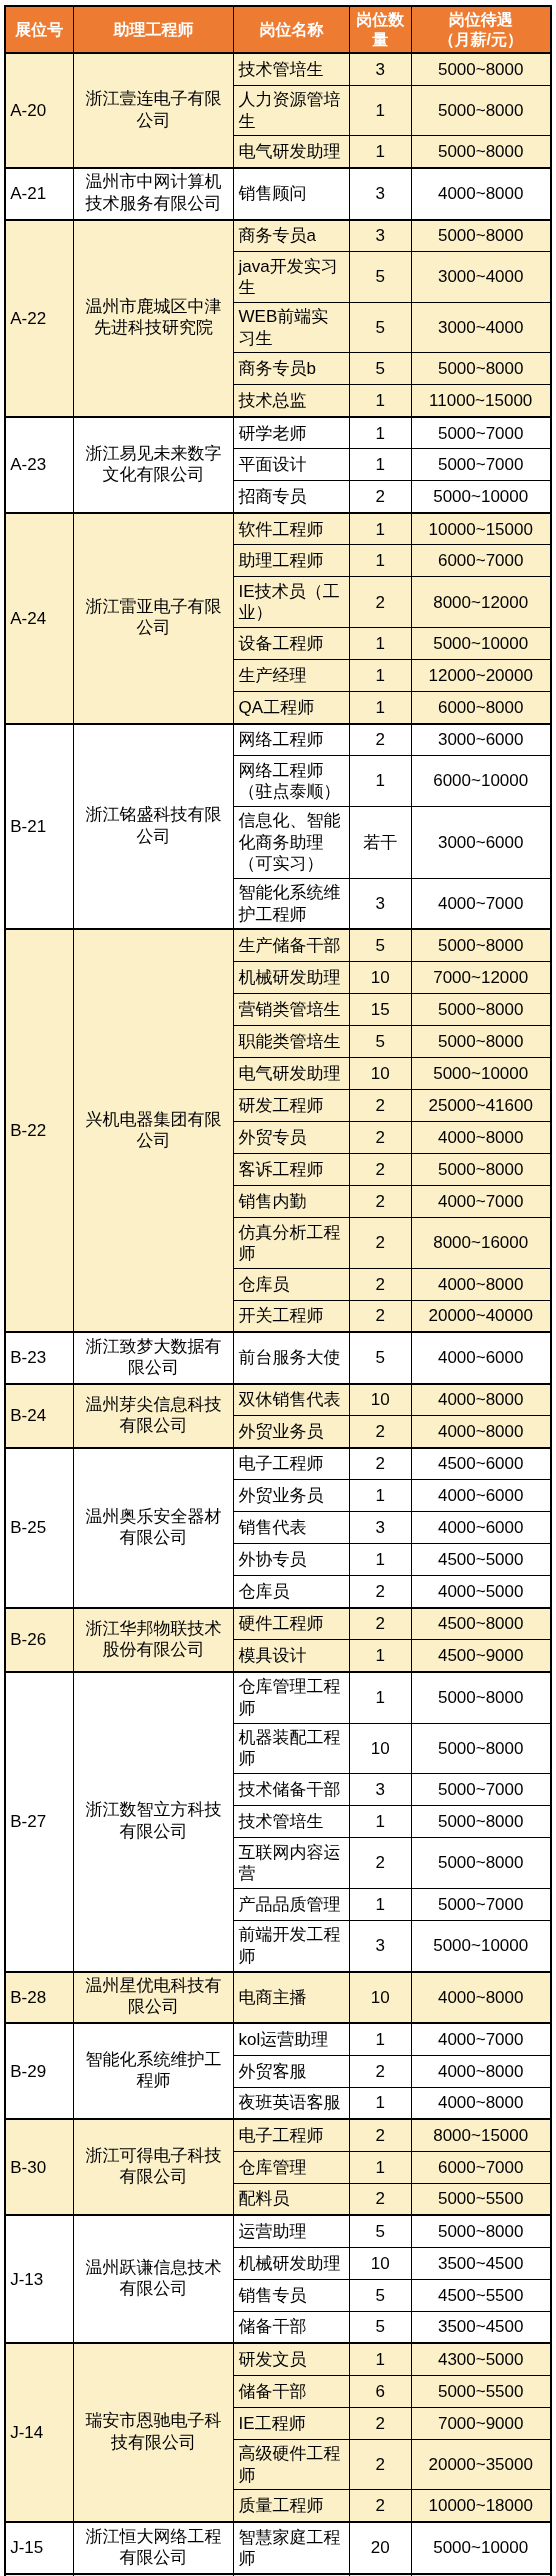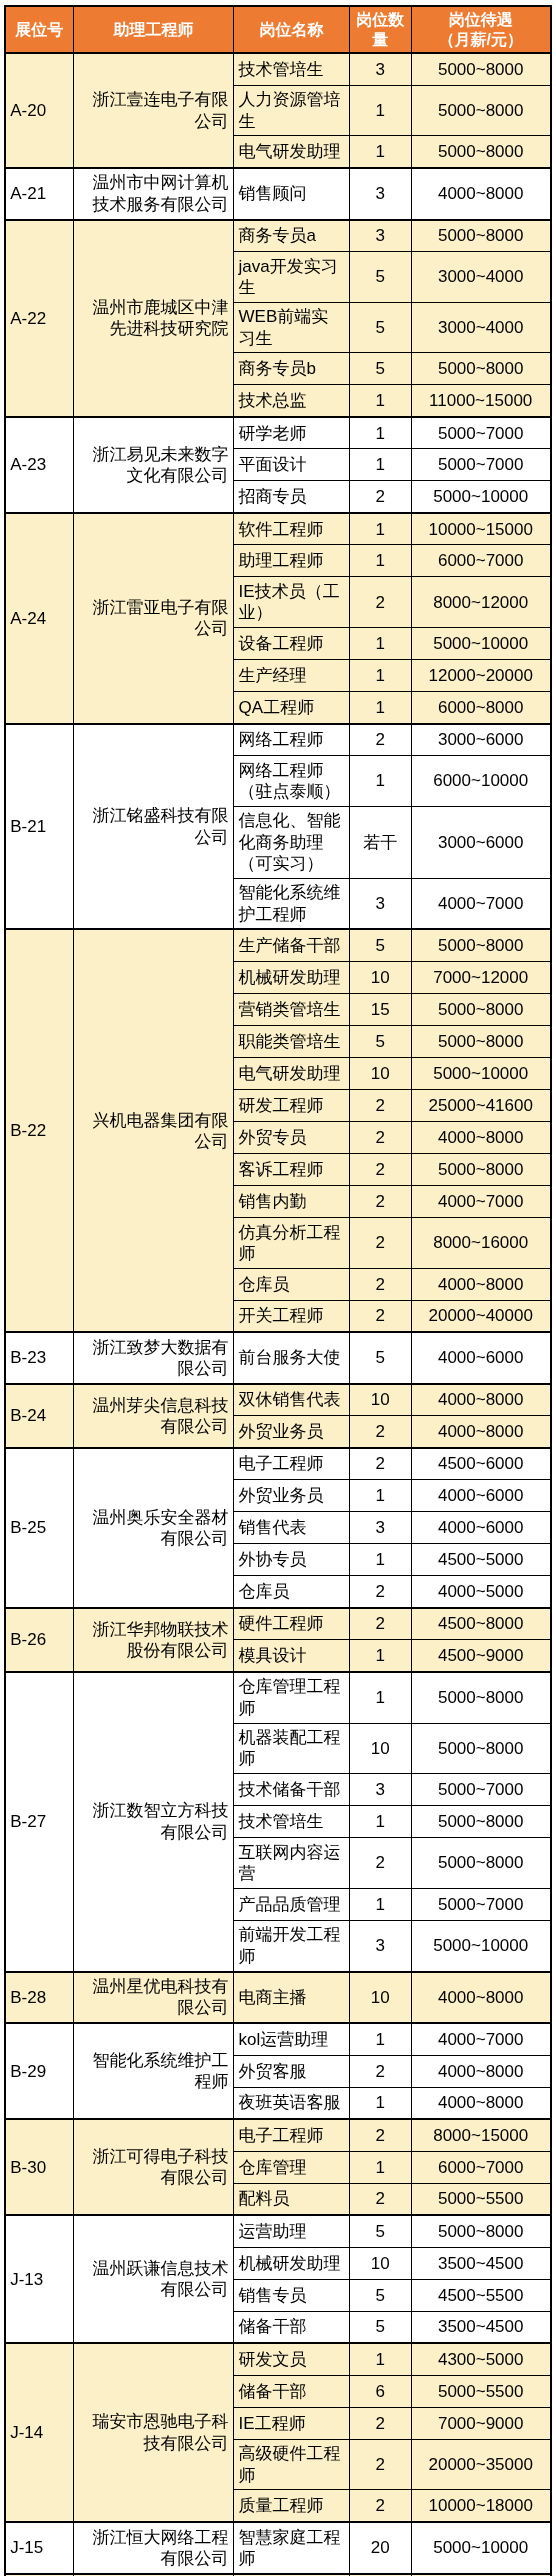--- a/index.html
+++ b/index.html
@@ -40,23 +40,24 @@
     vertical-align: middle;
     white-space: pre-line;
     padding: 2.1px 2.1px;
   }
   td.booth {
     text-align: left;
     vertical-align: middle;
     font-size: 17px;
   }
   td.company {
-    text-align: right;
+    text-align: center;
     vertical-align: middle;
     font-size: 17px;
+    font-family: Liberation Mono, monospace;
   }
   td.pos {
     text-align: left;
     vertical-align: middle;
     height: 32px;
   }
   td.cnt, td.sal {
     text-align: center;
     vertical-align: middle;
     height: 32px;

